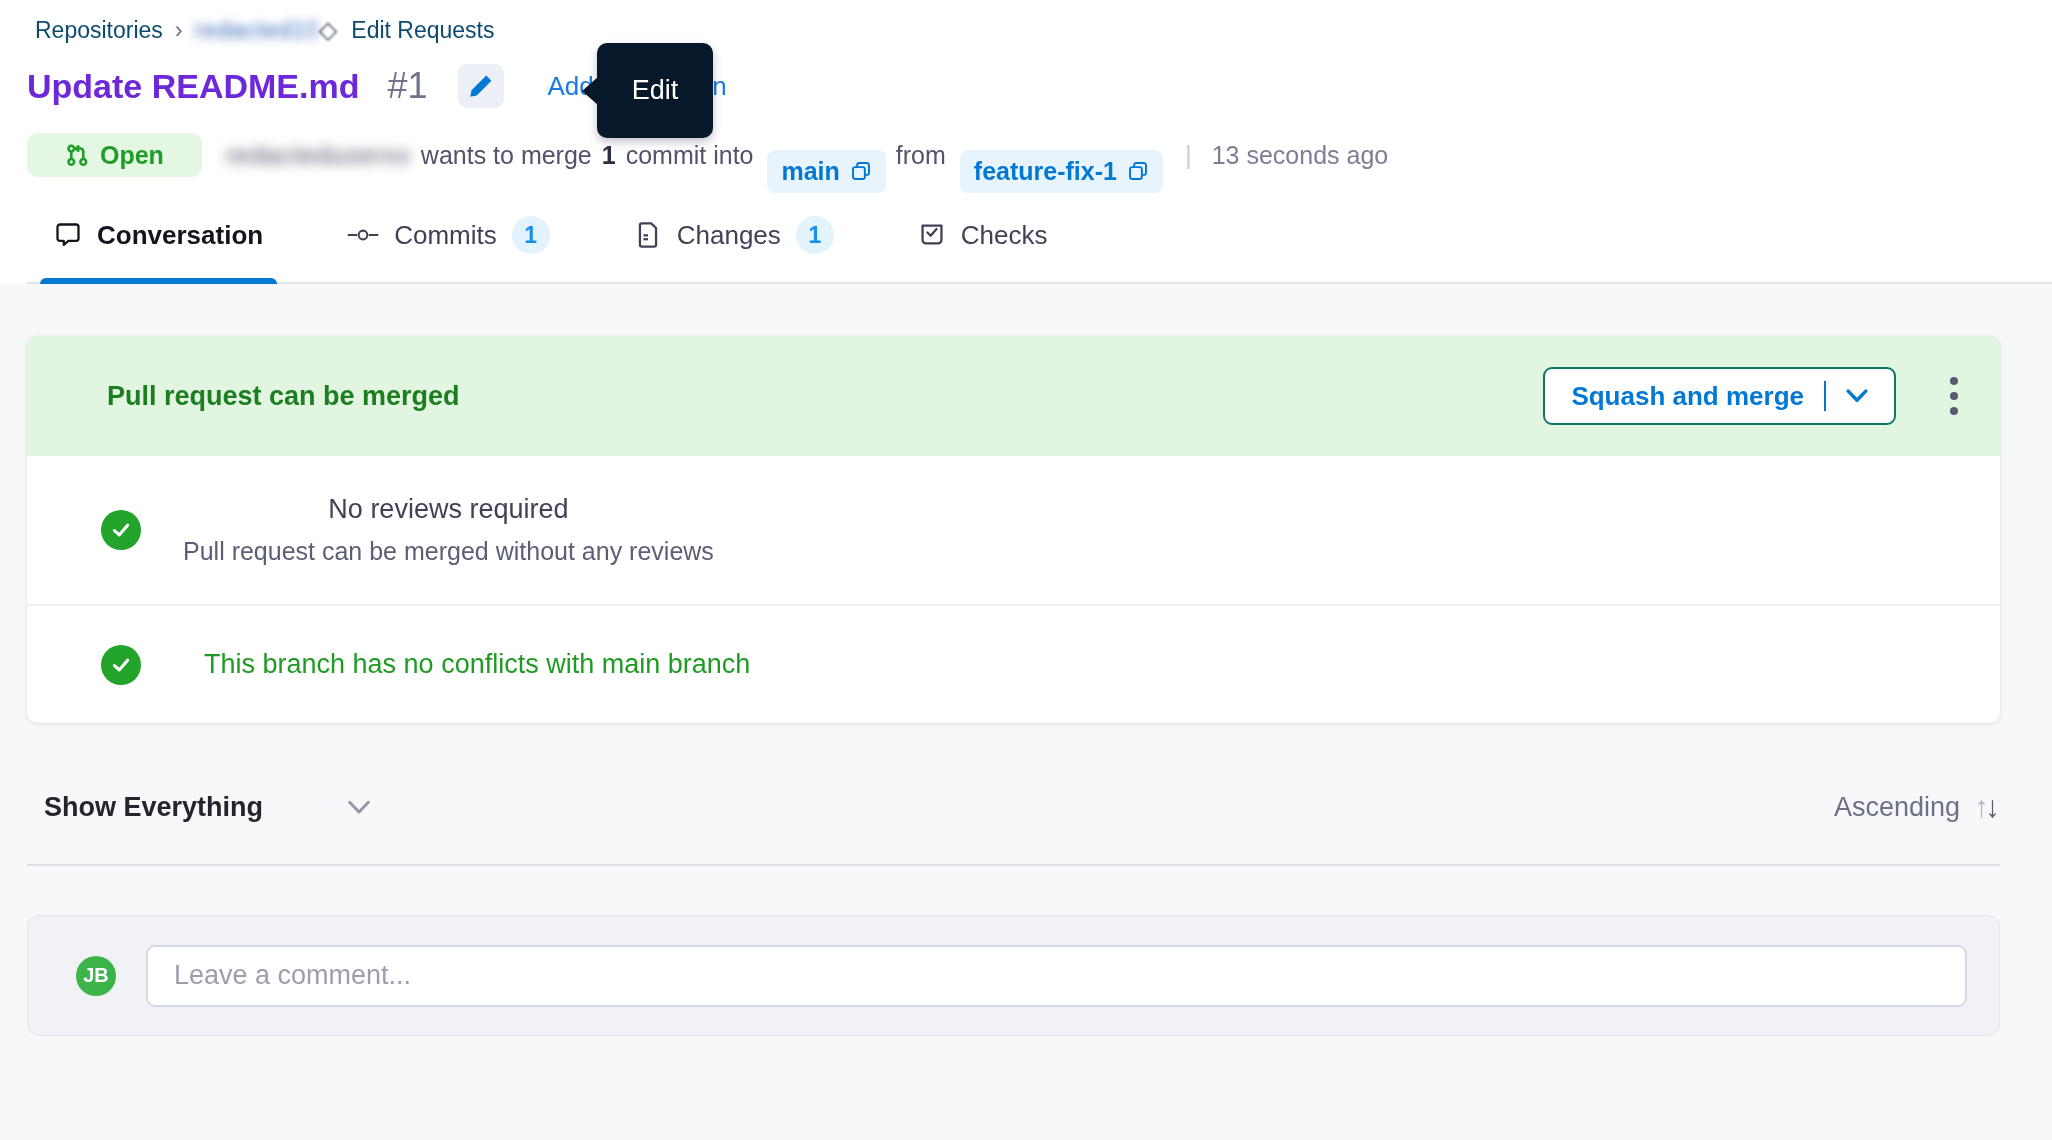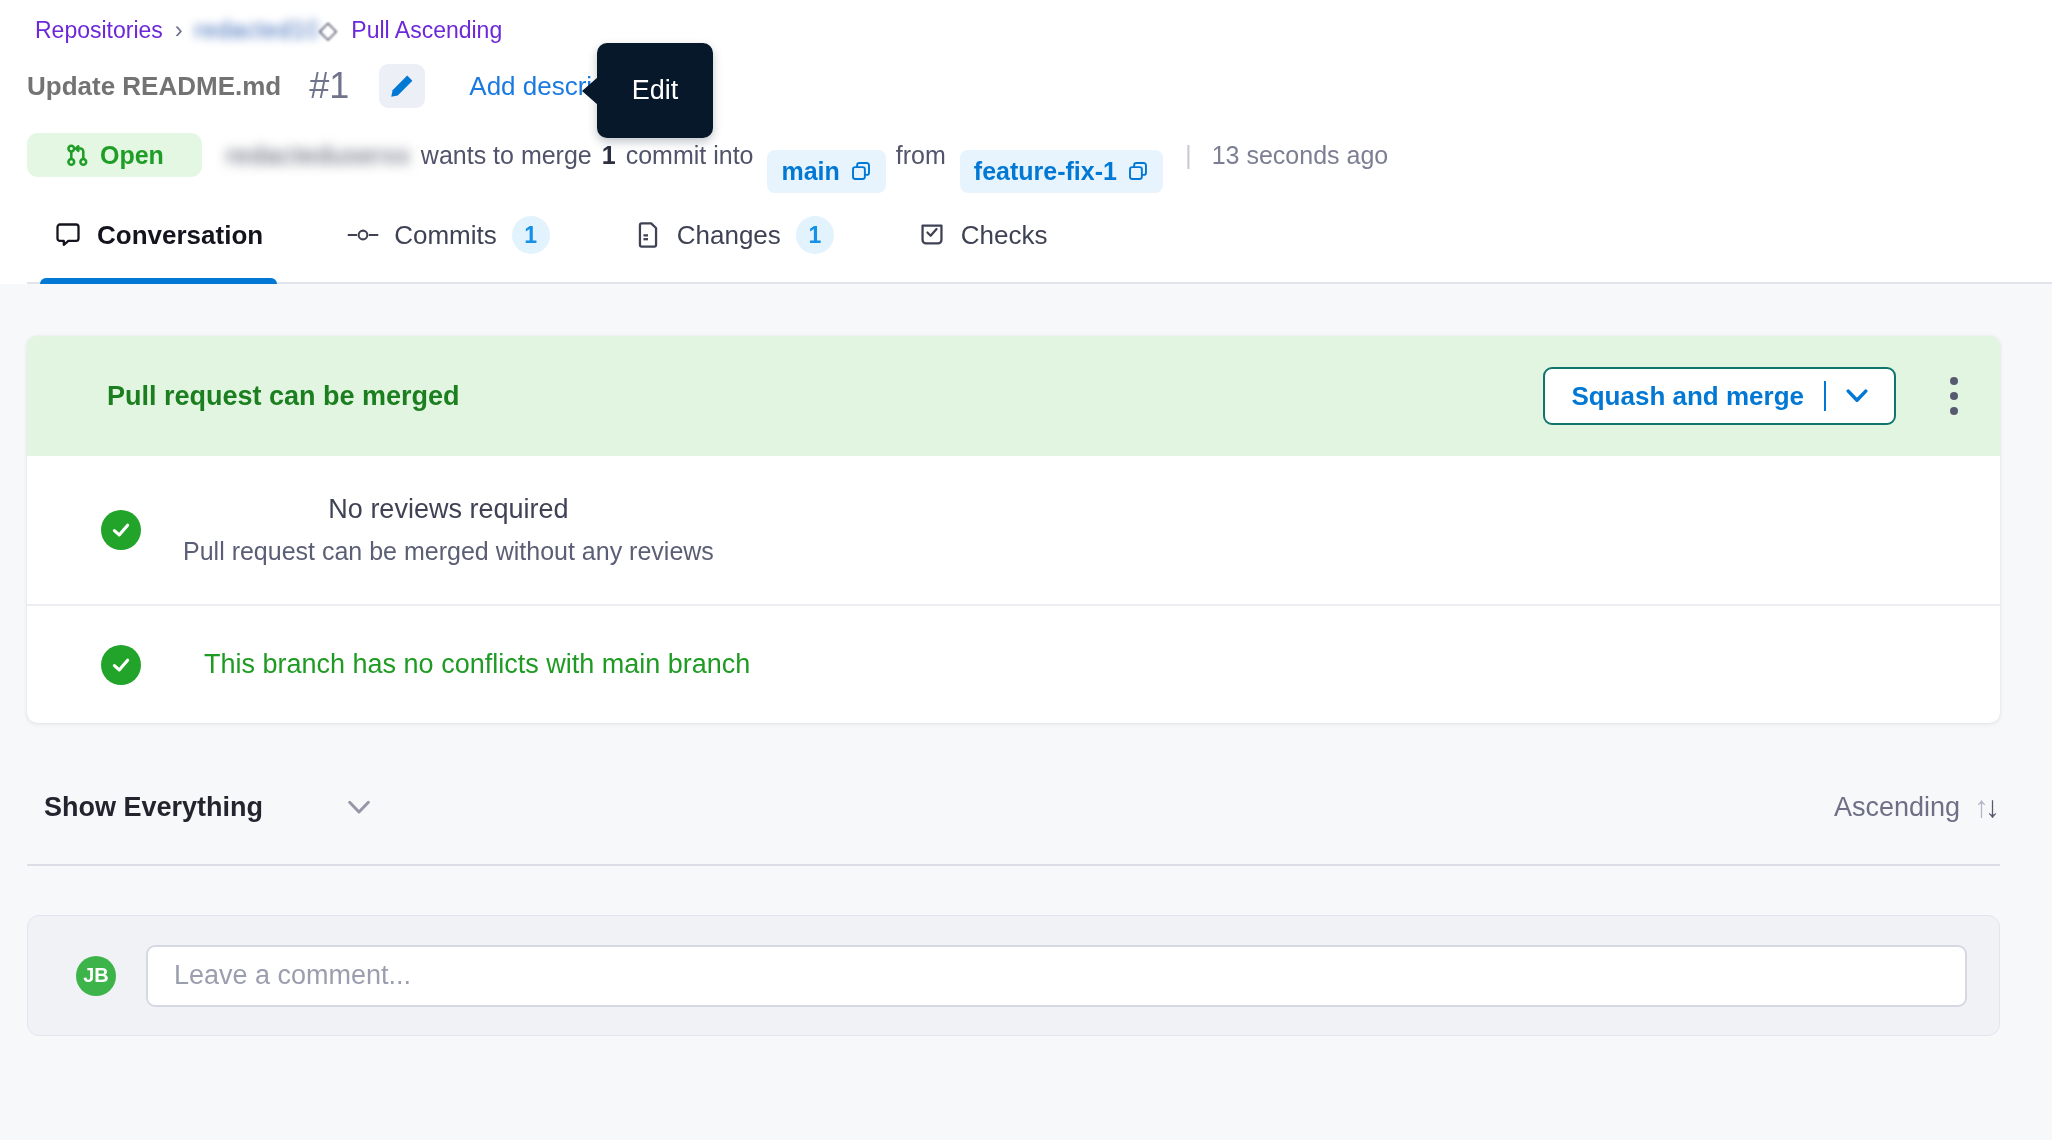--- a/index.html
+++ b/index.html
@@ -8,27 +8,27 @@
     font-family: "Liberation Sans", sans-serif;
     background: #ffffff;
     color: #1b1c28;
     overflow: hidden;
   }
   .page { width: 2052px; height: 1140px; display: flex; flex-direction: column; }
 
   
   .header { position: relative; background: #ffffff; padding: 16px 0 0 27px; }
   .breadcrumb { display: flex; align-items: center; margin-left: 8px; font-size: 23px; line-height: 28px; }
-  .crumb-link { color: #6d28d9; text-decoration: none; cursor: pointer; }
+  .crumb-link { color: #0c4a6e; text-decoration: none; cursor: pointer; }
   .crumb-sep { color: #6e7190; margin: 0 12px; font-size: 24px; }
   .crumb-redacted { color: #2d5fb3; filter: blur(5px); letter-spacing: 1px; max-width: 122px; overflow: hidden; white-space: nowrap; display: inline-block; }
   .crumb-glyph { color: #3c3f55; font-size: 24px; margin: 0 14px 0 2px; filter: blur(1px); }
 
   .title-row { display: flex; align-items: center; margin-top: 14px; height: 56px; }
-  .pr-title { font-size: 26px; font-weight: 700; color: #737373; }
+  .pr-title { font-size: 34px; font-weight: 700; color: #6d28d9; }
   .pr-number { font-size: 36px; color: #70738c; margin-left: 28px; font-weight: 400; }
   .edit-btn { width: 46px; height: 44px; margin-left: 30px; background: #edeff6; border: none; border-radius: 9px;
     display: flex; align-items: center; justify-content: center; cursor: pointer; }
   .desc-link { margin-left: 44px; font-size: 26px; color: #1a7ae0; cursor: pointer; }
 
   .tooltip { position: absolute; left: 597px; top: 43px; width: 116px; height: 95px; background: #07182b;
     border-radius: 10px; display: flex; align-items: center; justify-content: center; z-index: 5;
     box-shadow: 0 4px 10px rgba(7,24,43,.25); }
   .tooltip-text { color: #ffffff; font-size: 27px; }
   .tooltip-arrow { position: absolute; left: -15px; top: 34px; width: 0; height: 0;
@@ -112,21 +112,21 @@
 
 <div class="page">
 
   <div class="header">
 
     <div class="breadcrumb">
       <a class="crumb-link">Repositories</a>
       <span class="crumb-sep">›</span>
       <span class="crumb-redacted">redacted10</span>
       <span class="crumb-glyph">◇</span>
-      <a class="crumb-link">Pull Ascending</a>
+      <a class="crumb-link">Edit Requests</a>
     </div>
 
     <div class="title-row">
       <h1 class="pr-title">Update README.md</h1>
       <span class="pr-number">#1</span>
       <button class="edit-btn">
         <span>
           <svg width="26" height="26" viewBox="0 0 16 16">
             <path d="M11.2 1.6 L14.4 4.8 L5.4 13.8 L1.4 14.6 L2.2 10.6 Z" fill="#0278d5"></path>
           </svg>

